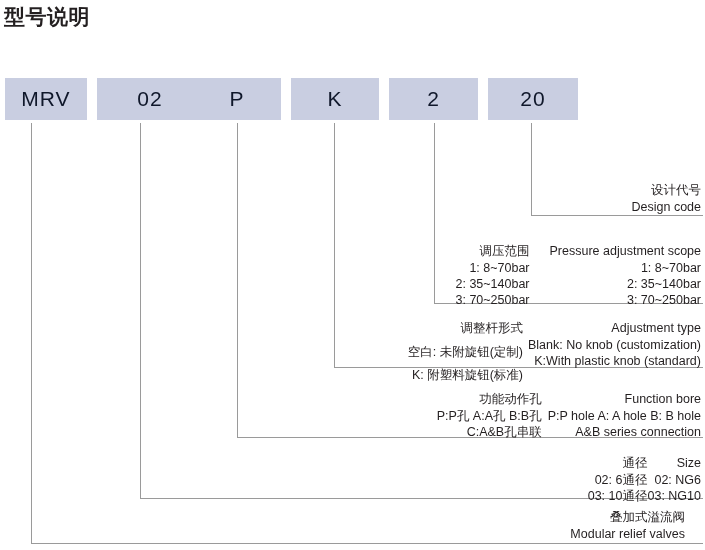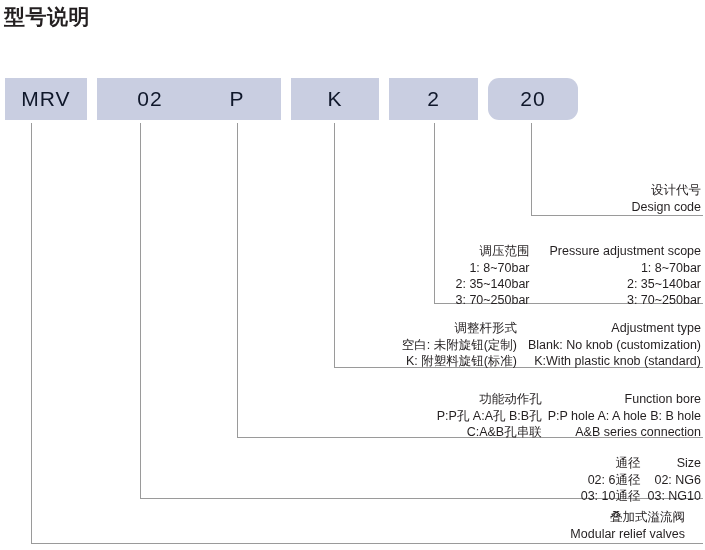--- a/index.html
+++ b/index.html
@@ -90,27 +90,27 @@
     white-space: nowrap;
   }
 
   
   #desc-design   { right: 4px; top: 182px; }
 
   #desc-pressure { right: 4px; top: 243px; }
   #desc-pressure .col.cn { margin-right: 20px; }
 
   #desc-adjust   { right: 4px; top: 320px; }
-  #desc-adjust .col.cn { margin-right: 11px; }
+  #desc-adjust .col.cn { margin-right: 5px; gap: 7px; }
 
   #desc-bore     { right: 4px; top: 391px; }
   #desc-bore .col.cn { margin-right: 6px; }
 
   #desc-size     { right: 4px; top: 455px; }
-  #desc-size .col.cn { margin-right: 7px; }
+  #desc-size .col.cn { }
 
   #desc-product  { right: 4px; top: 509px; }
   #desc-product .col.cn { margin-right: 16px; }
 </style>
 </head>
 <body>
 
 <div id="page">
 
   <div id="title">型号说明</div>
@@ -131,21 +131,21 @@
       <path d="M531.5 123 L531.5 215.5 L703 215.5"></path>
     </g>
   </svg>
 
   <div id="code-row">
     <div class="code-box" style="left:5px;  width:82px;">MRV</div>
     <div class="code-box" style="left:97px; width:106px;">02</div>
     <div class="code-box" style="left:193px;width:88px;">P</div>
     <div class="code-box" style="left:291px;width:88px;">K</div>
     <div class="code-box" style="left:389px;width:89px;">2</div>
-    <div class="code-box" style="left:488px;width:90px;border-radius:11px;">20</div>
+    <div class="code-box" style="left:488px;width:90px;">20</div>
   </div>
 
   <div class="desc" id="desc-design">
     <div class="col cn">
       <div class="head">设计代号</div>
       <div class="head en-head">Design code</div>
     </div>
   </div>
 
   <div class="desc" id="desc-pressure">

